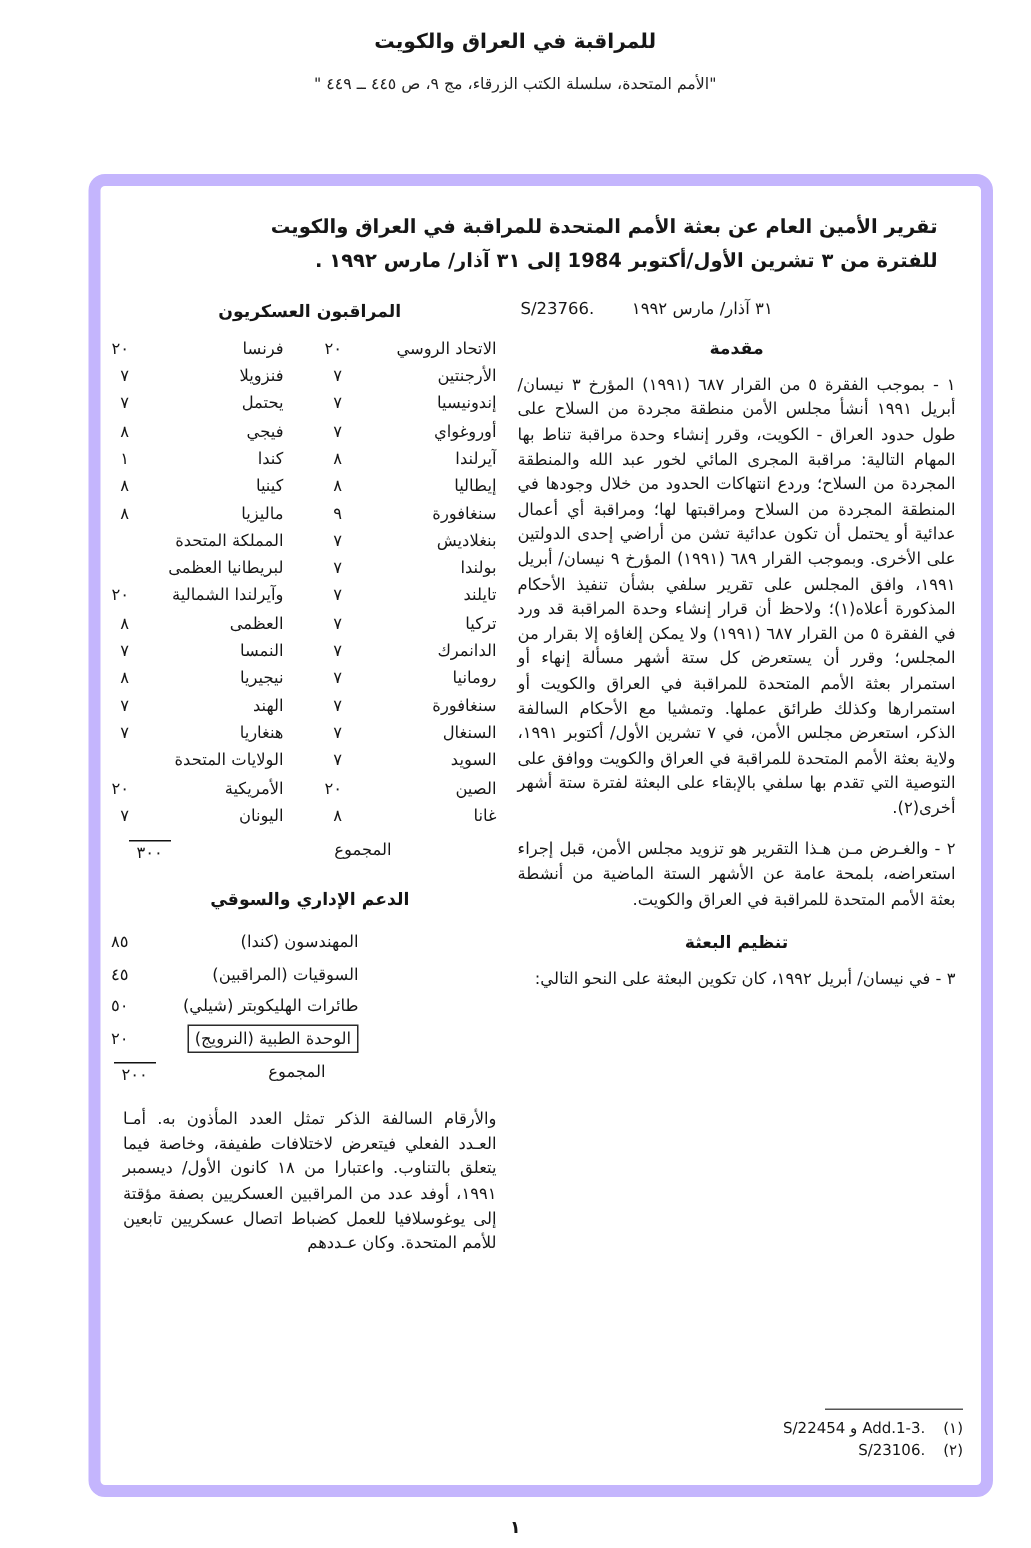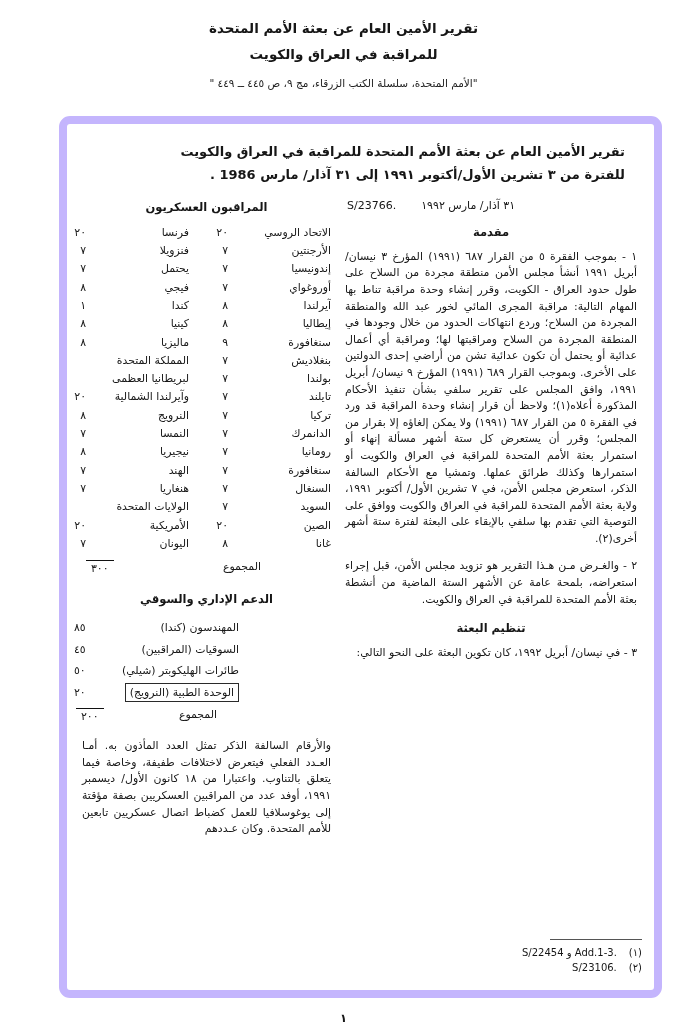--- a/index.html
+++ b/index.html
@@ -114,30 +114,29 @@
     position: absolute; bottom: 7px; left: 0; right: 0;
     text-align: center; font-size: 11.5px; font-weight: bold;
   }
 </style>
 </head>
 <body>
 
 <div class="page">
 
   <div class="top-header">
-    <div class="top-title">تقرير الأمين العام عن بعثة الأمم المتحدة</div>
     <div class="top-title">للمراقبة في العراق والكويت</div>
     <div class="top-source">"الأمم المتحدة، سلسلة الكتب الزرقاء، مج ٩، ص ٤٤٥ ــ ٤٤٩ "</div>
   </div>
 
   <div class="green-box">
 
     <div class="box-title">
       <div>تقرير الأمين العام عن بعثة الأمم المتحدة للمراقبة في العراق والكويت</div>
-      <div>للفترة من ٣ تشرين الأول/أكتوبر ١٩٩١ إلى ٣١ آذار/ مارس 1986 .</div>
+      <div>للفترة من ٣ تشرين الأول/أكتوبر 1984 إلى ٣١ آذار/ مارس ١٩٩٢ .</div>
     </div>
 
     <div class="columns">
 
       <div class="col-main">
         <div class="doc-line">
           <span>S/23766.</span>
           <span>٣١ آذار/ مارس ١٩٩٢</span>
         </div>
         <div class="sec-heading">مقدمة</div>
@@ -186,21 +185,21 @@
             <div class="cell country">بولندا</div>
             <div class="cell num">٧</div>
             <div class="cell country">لبريطانيا العظمى</div>
             <div class="cell num"></div>
             <div class="cell country">تايلند</div>
             <div class="cell num">٧</div>
             <div class="cell country">وآيرلندا الشمالية</div>
             <div class="cell num">٢٠</div>
             <div class="cell country">تركيا</div>
             <div class="cell num">٧</div>
-            <div class="cell country">النرويج</div>
+            <div class="cell country">العظمى</div>
             <div class="cell num">٨</div>
             <div class="cell country">الدانمرك</div>
             <div class="cell num">٧</div>
             <div class="cell country">النمسا</div>
             <div class="cell num">٧</div>
             <div class="cell country">رومانيا</div>
             <div class="cell num">٧</div>
             <div class="cell country">نيجيريا</div>
             <div class="cell num">٨</div>
             <div class="cell country">سنغافورة</div>

